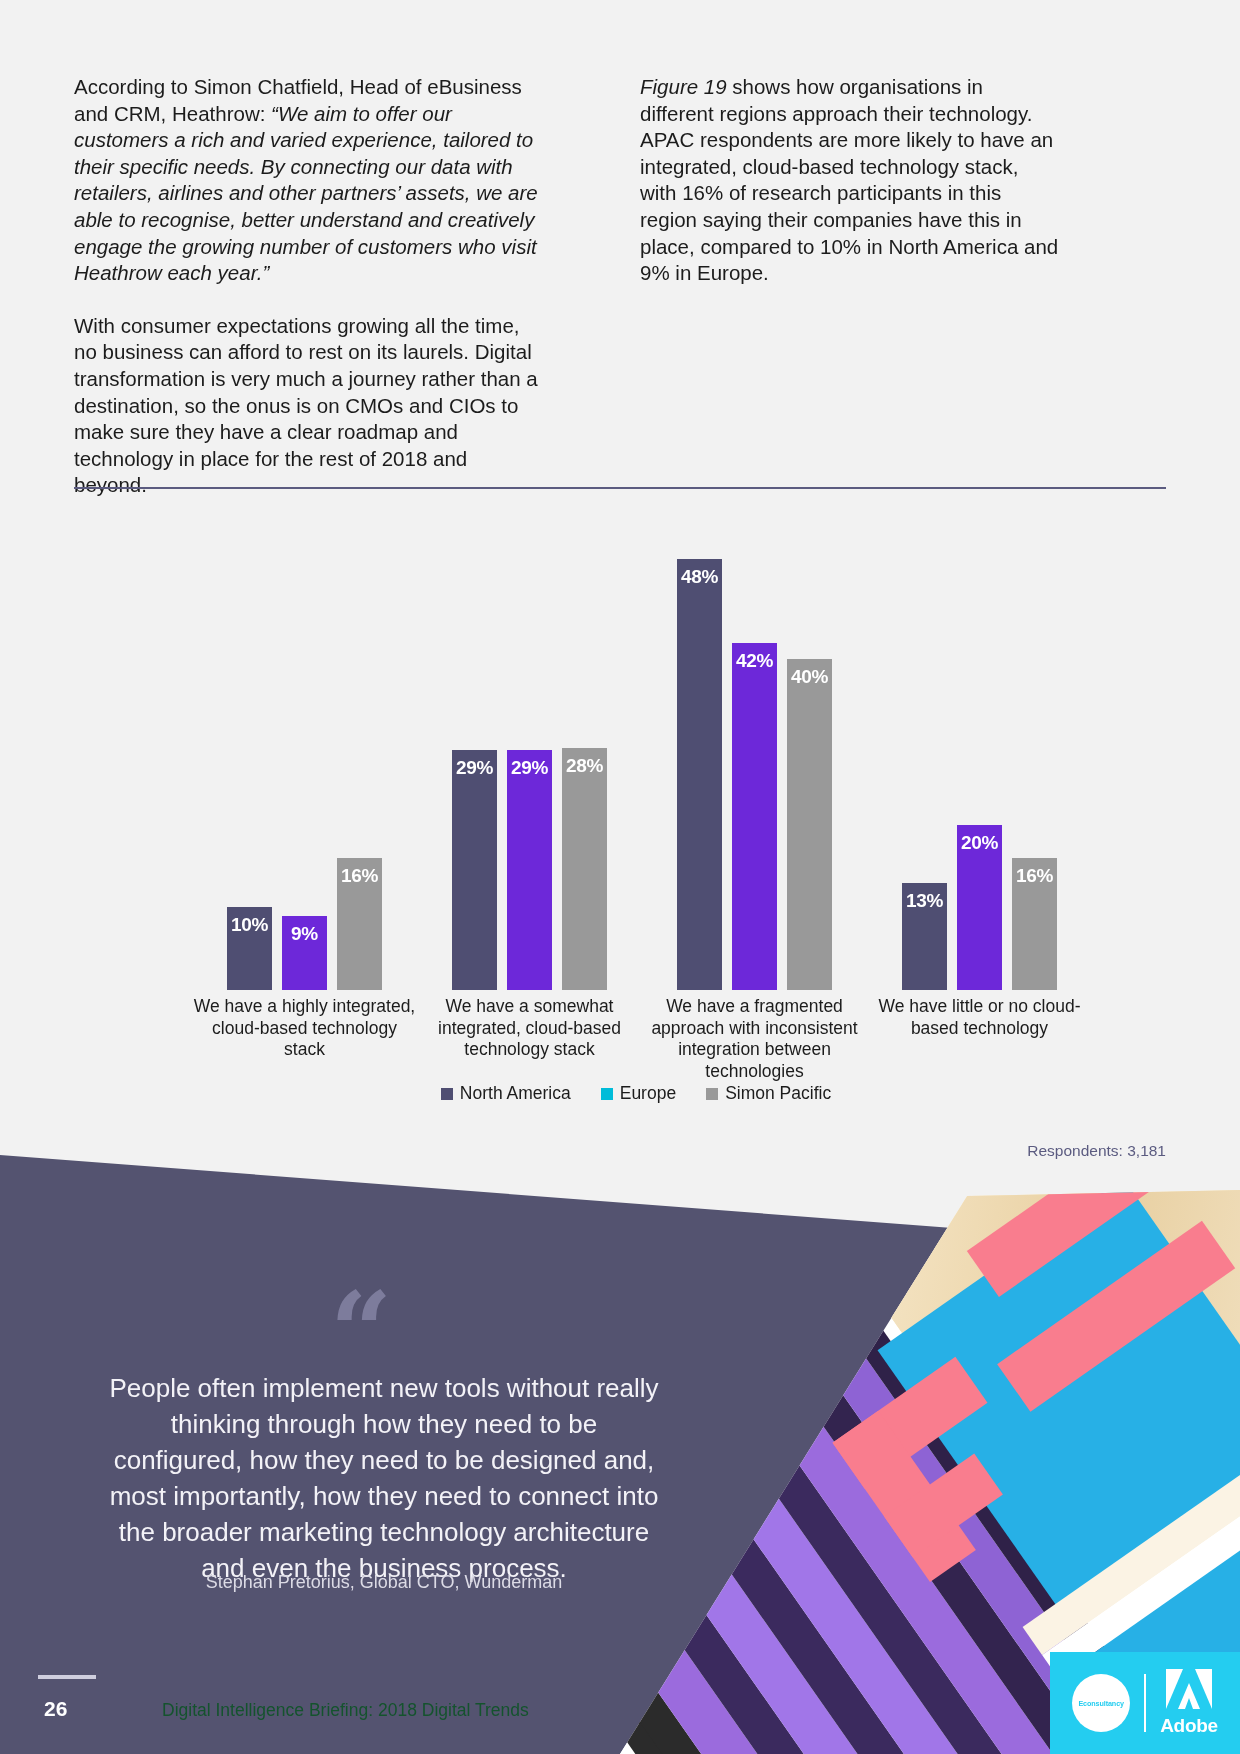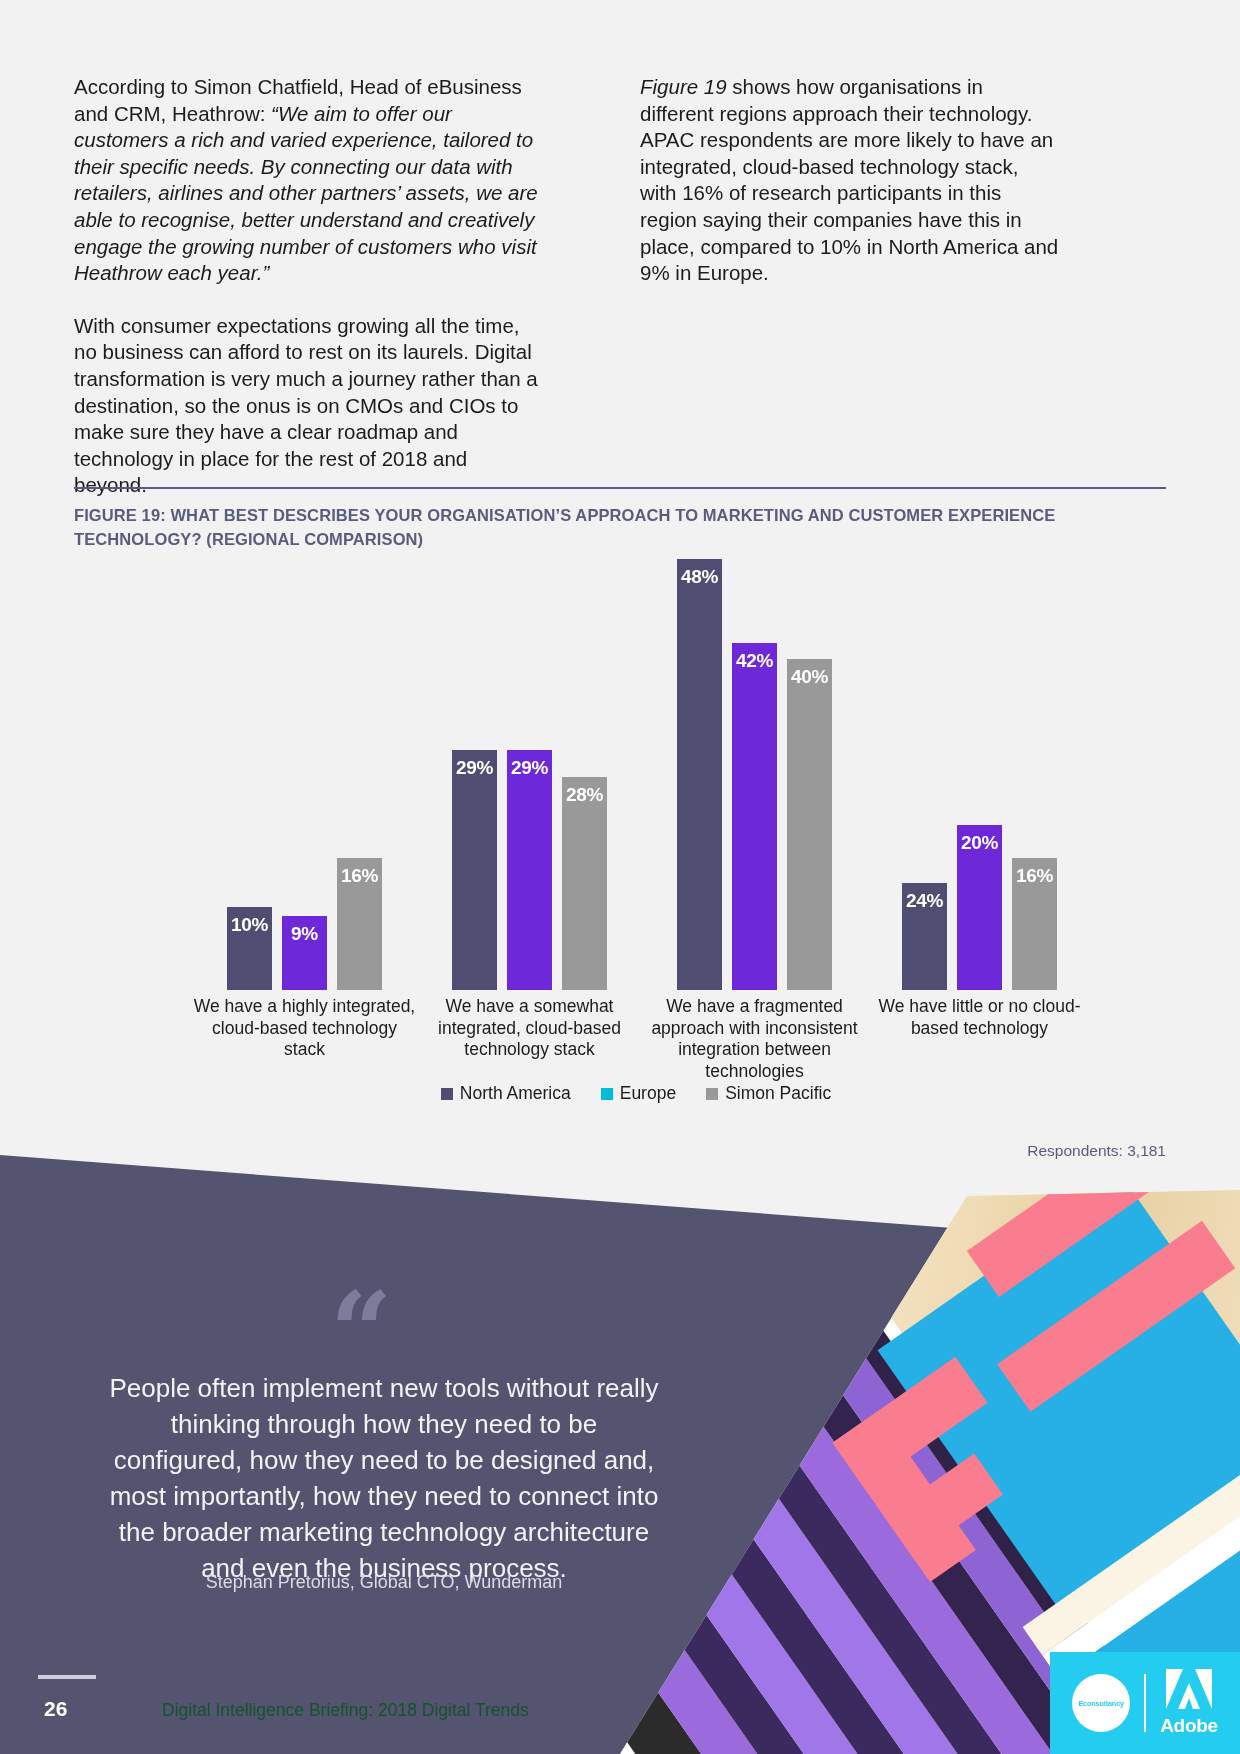--- a/index.html
+++ b/index.html
@@ -295,21 +295,20 @@
   <p class="para"><span>According to Simon Chatfield, Head of eBusiness and CRM, Heathrow: </span><em>“We aim to offer our customers a rich and varied experience, tailored to their specific needs. By connecting our data with retailers, airlines and other partners’ assets, we are able to recognise, better understand and creatively engage the growing number of customers who visit Heathrow each year.”</em></p>
   <p class="para">With consumer expectations growing all the time, no business can afford to rest on its laurels. Digital transformation is very much a journey rather than a destination, so the onus is on CMOs and CIOs to make sure they have a clear roadmap and technology in place for the rest of 2018 and beyond.</p>
 </div>
 
 <div class="col col-right">
   <p class="para"><em>Figure 19</em><span> shows how organisations in different regions approach their technology. APAC respondents are more likely to have an integrated, cloud-based technology stack, with 16% of research participants in this region saying their companies have this in place, compared to 10% in North America and 9% in Europe.</span></p>
 </div>
 
 <div class="figure">
   <div class="fig-rule"></div>
-  <div class="fig-title">FIGURE 19: WHAT BEST DESCRIBES YOUR ORGANISATION’S APPROACH TO MARKETING AND CUSTOMER EXPERIENCE TECHNOLOGY? (REGIONAL COMPARISON)</div>
 </div>
 
 <div class="chart">
   <div class="plot" id="plot">
       <div class="group" style="left: 0px; width: 225px;">
         <div class="bars">
           <div class="bar na" title="North America: 10%" style="height: 82.6923px;">
             <span class="val">10%</span>
           </div>
           <div class="bar eu" title="Europe: 9%" style="height: 74.4231px;">
@@ -321,42 +320,42 @@
         </div>
       </div>
       <div class="group" style="left: 225px; width: 225px;">
         <div class="bars">
           <div class="bar na" title="North America: 29%" style="height: 239.808px;">
             <span class="val">29%</span>
           </div>
           <div class="bar eu" title="Europe: 29%" style="height: 239.808px;">
             <span class="val">29%</span>
           </div>
-          <div class="bar ap" title="Asia Pacific: 28%" style="height: 213px;">
+          <div class="bar ap" title="Asia Pacific: 28%" style="height: 242px;">
             <span class="val">28%</span>
           </div>
         </div>
       </div>
       <div class="group" style="left: 450px; width: 225px;">
         <div class="bars">
           <div class="bar na" title="North America: 48%" style="height: 431px;">
             <span class="val">48%</span>
           </div>
           <div class="bar eu" title="Europe: 42%" style="height: 347.308px;">
             <span class="val">42%</span>
           </div>
           <div class="bar ap" title="Asia Pacific: 40%" style="height: 330.769px;">
             <span class="val">40%</span>
           </div>
         </div>
       </div>
       <div class="group" style="left: 675px; width: 225px;">
         <div class="bars">
           <div class="bar na" title="North America: 13%" style="height: 107.5px;">
-            <span class="val">24%</span>
+            <span class="val">13%</span>
           </div>
           <div class="bar eu" title="Europe: 20%" style="height: 165.385px;">
             <span class="val">20%</span>
           </div>
           <div class="bar ap" title="Asia Pacific: 16%" style="height: 132.308px;">
             <span class="val">16%</span>
           </div>
         </div>
       </div>
     </div>

